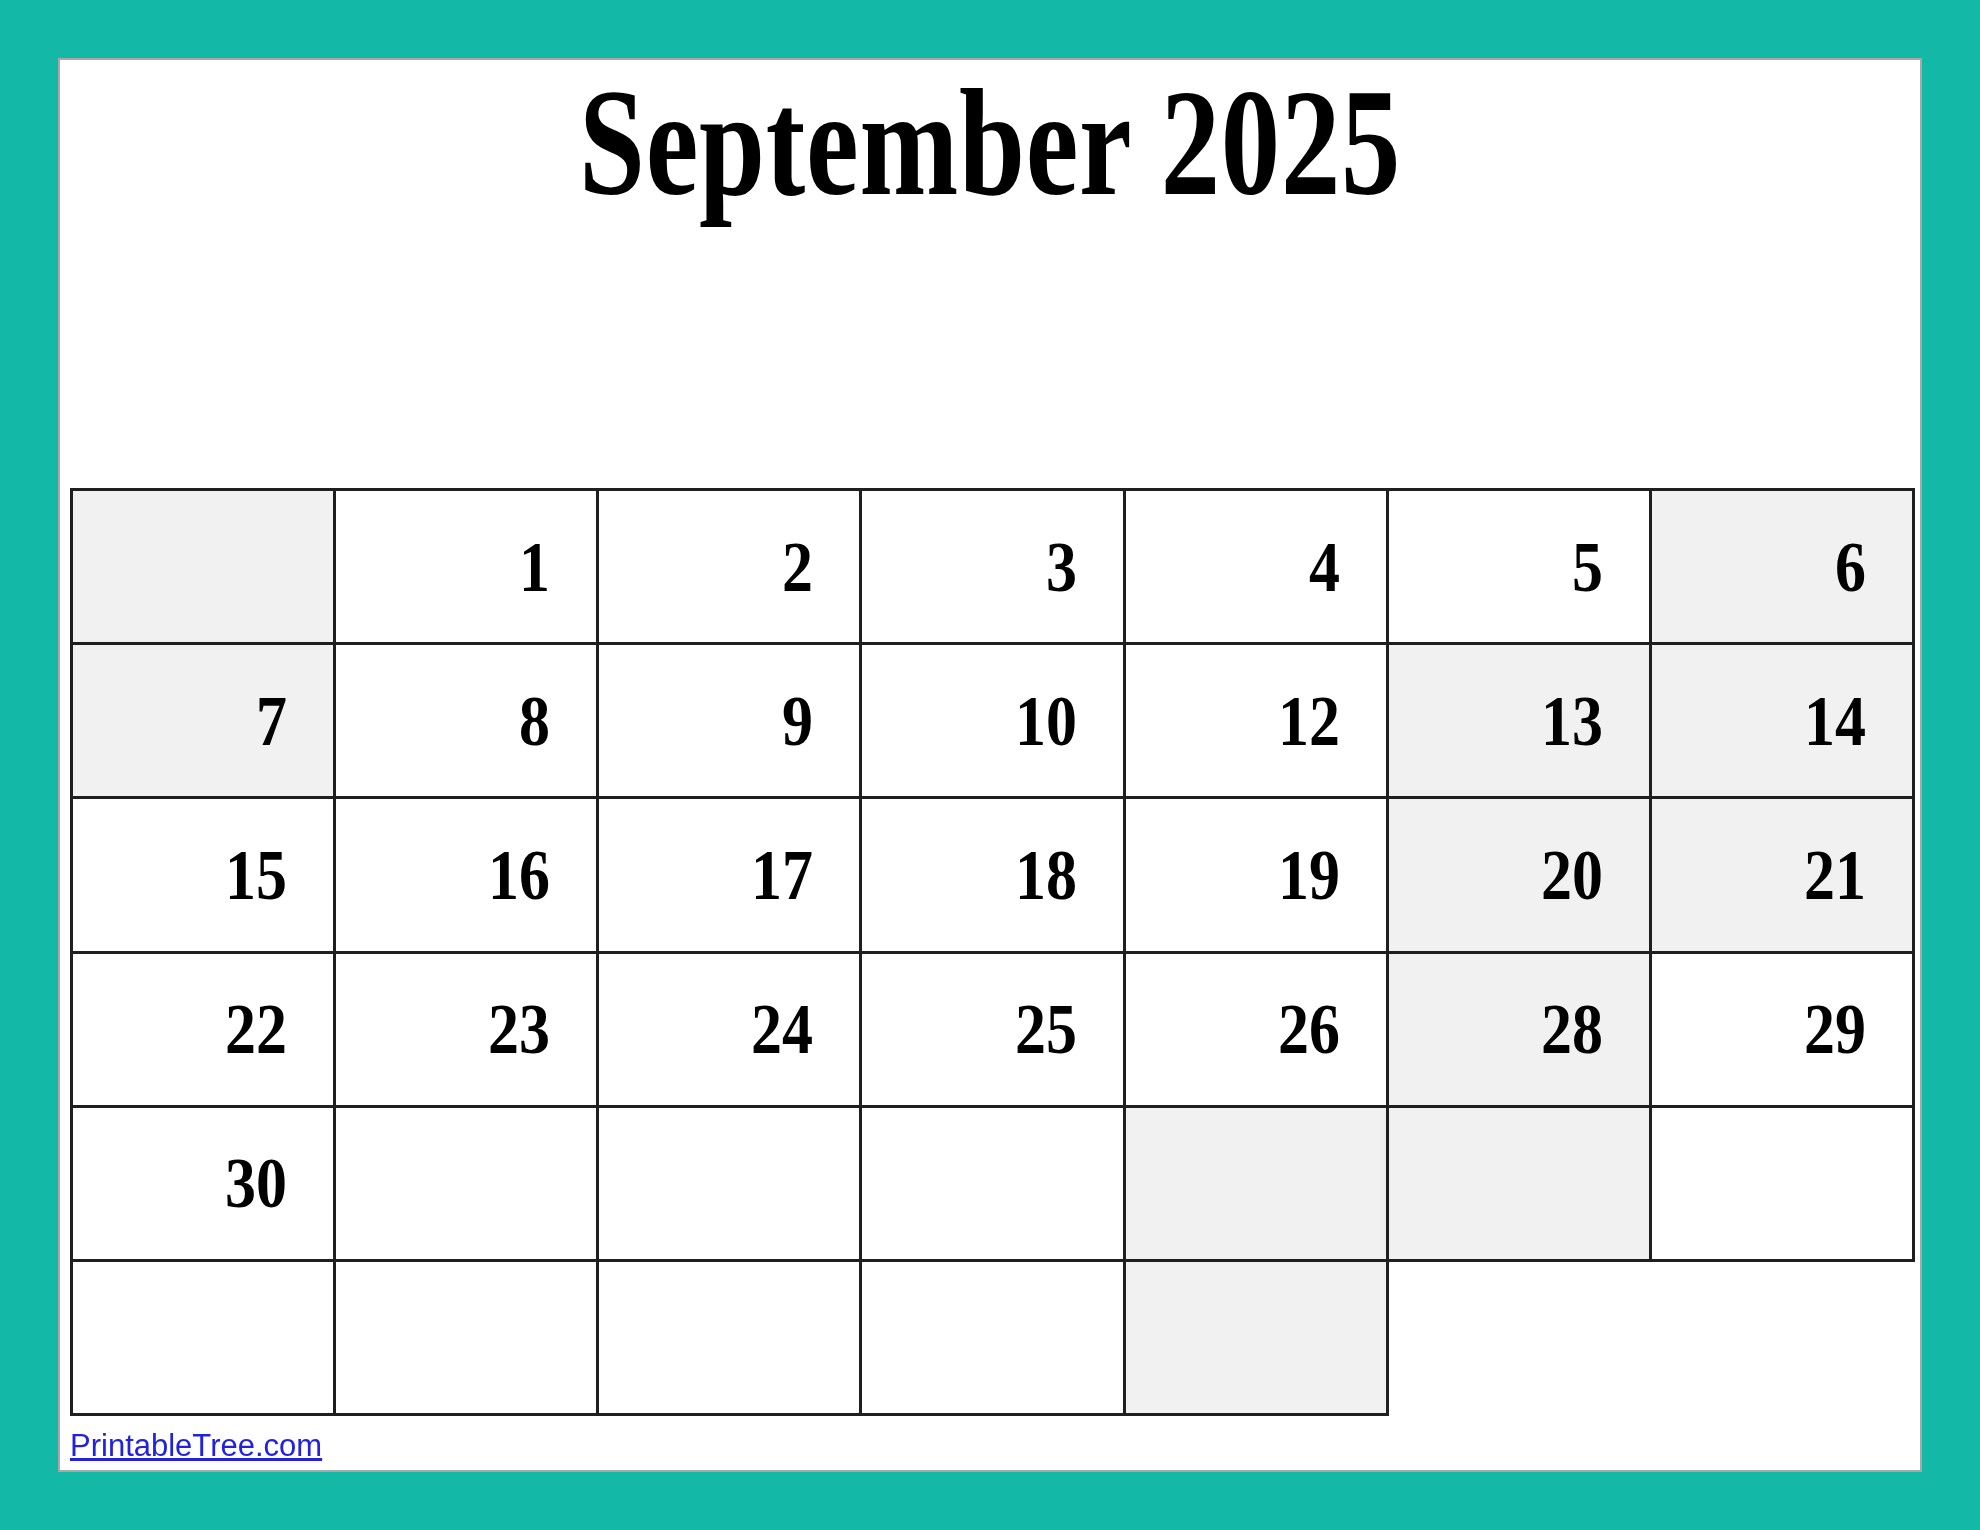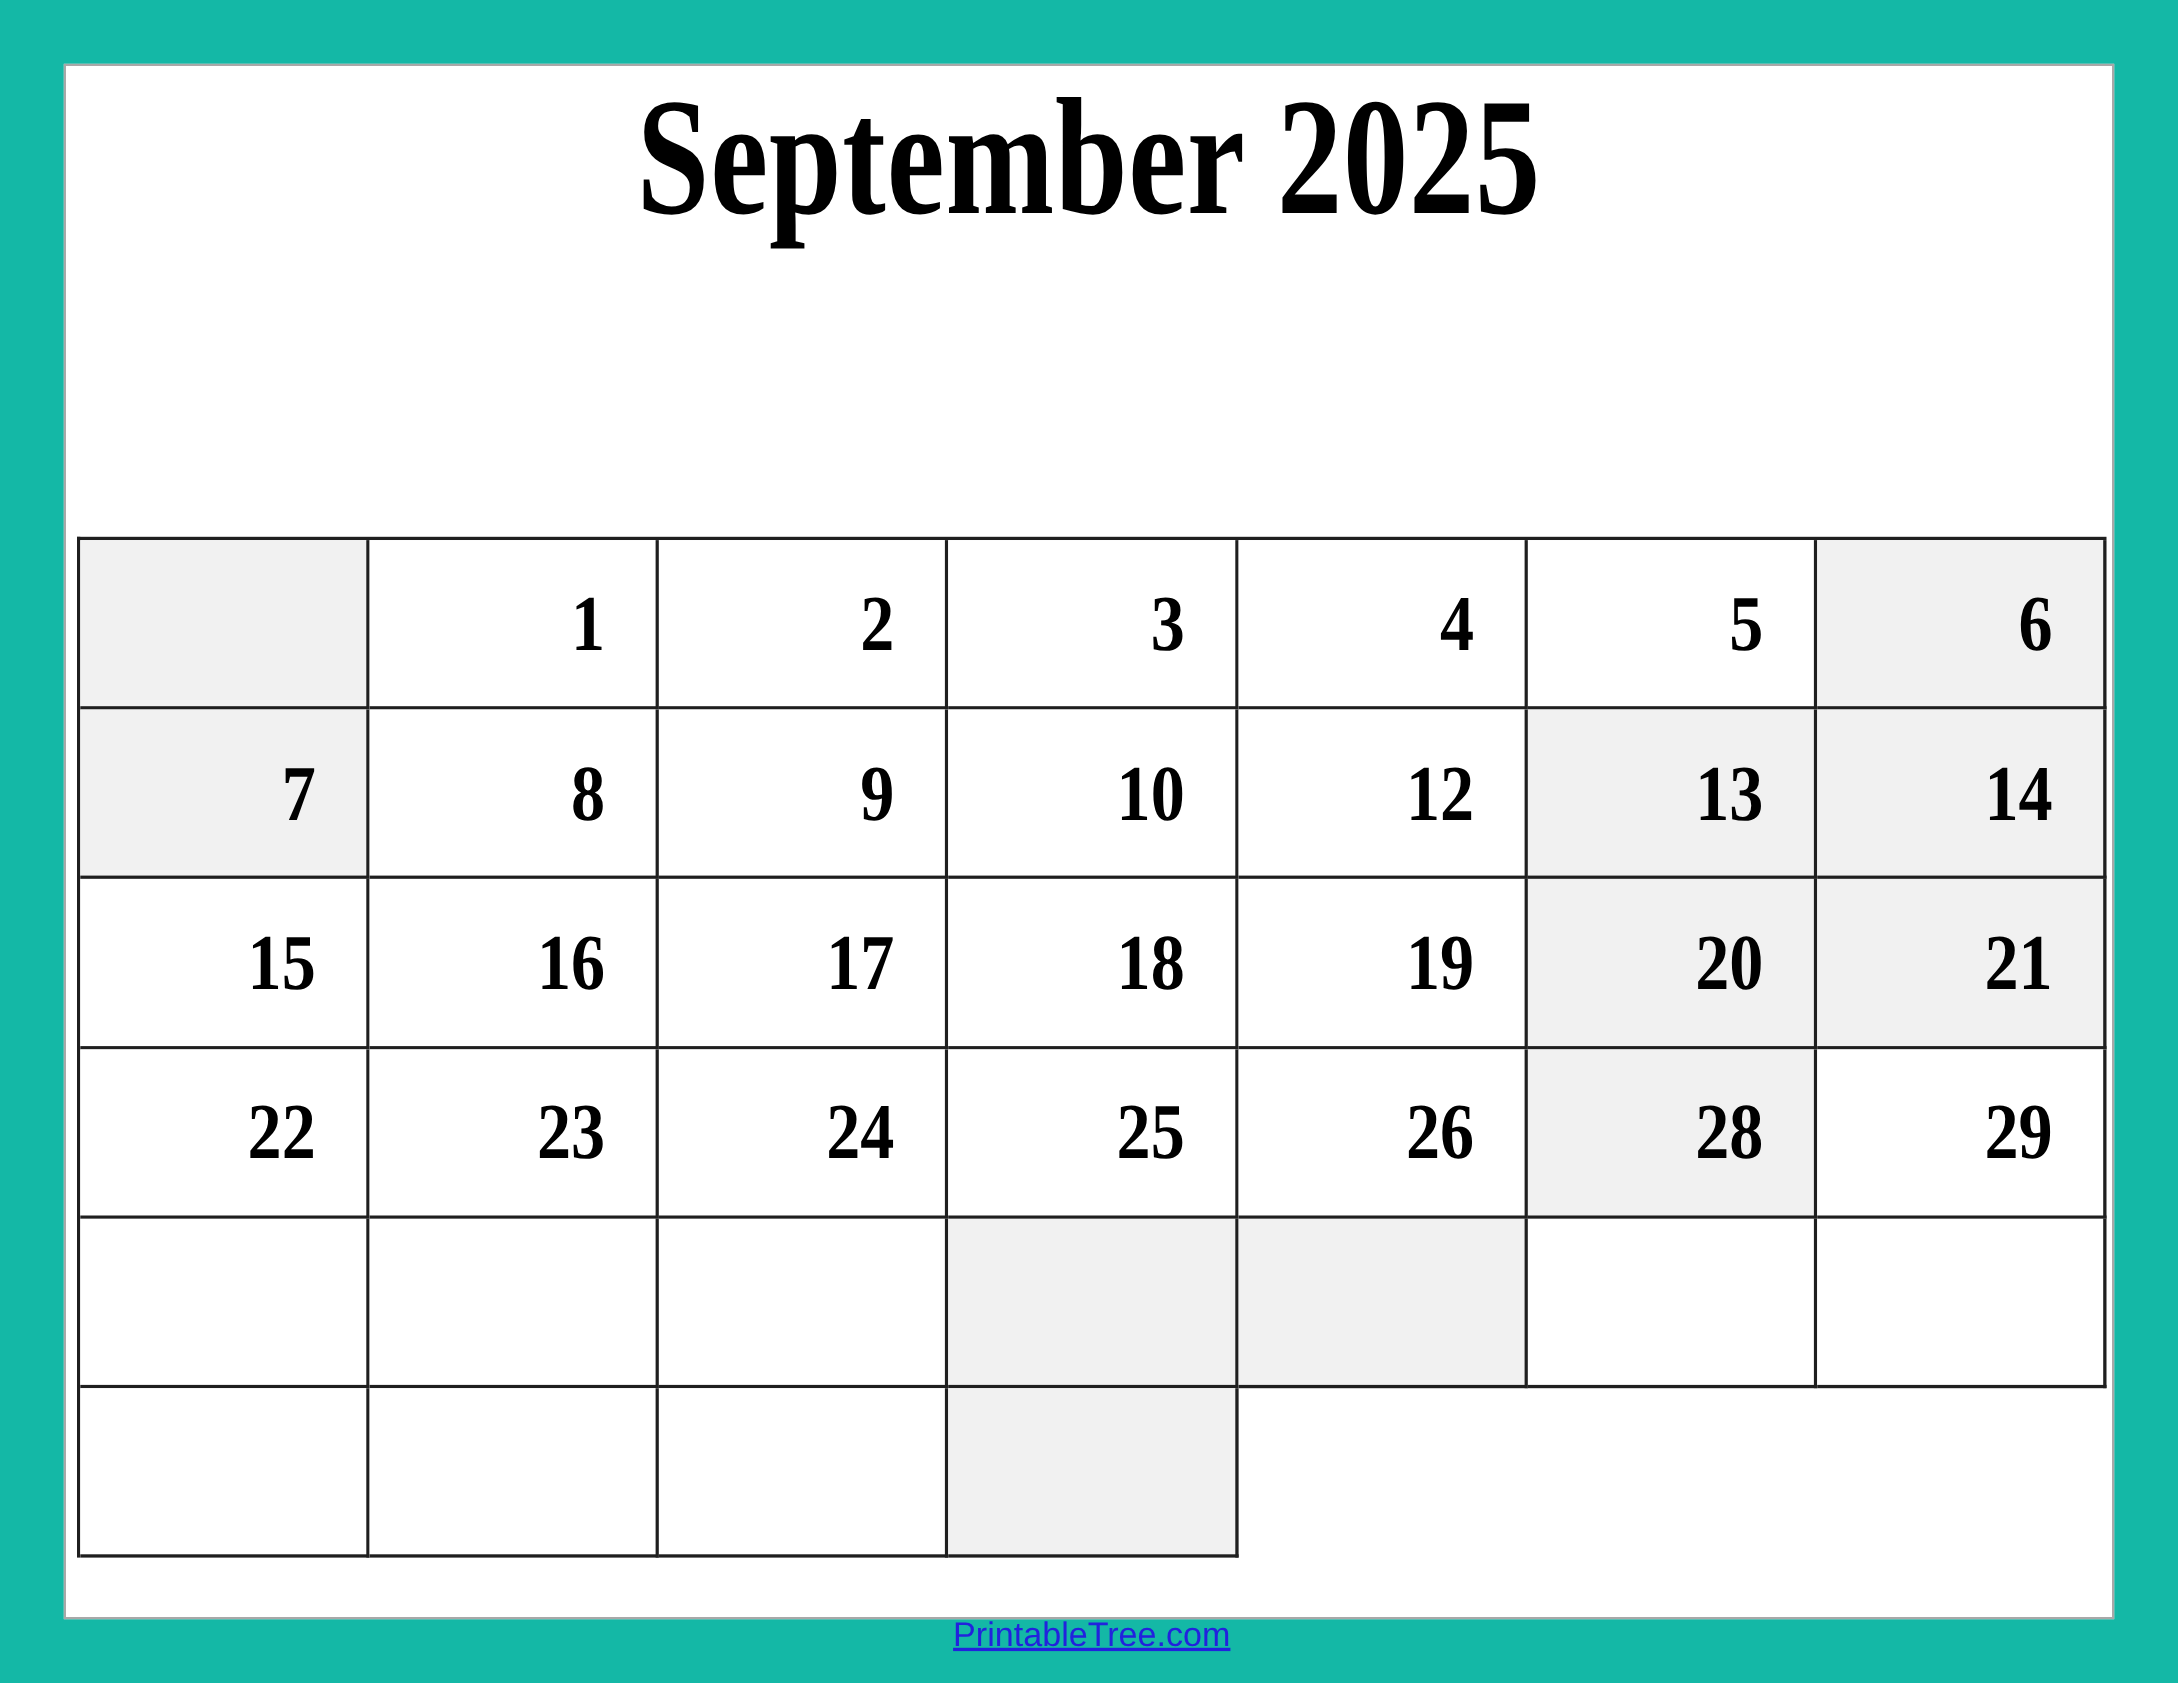--- a/index.html
+++ b/index.html
@@ -121,22 +121,21 @@
     transform: scaleX(0.86);
     transform-origin: right center;
   }
 
   
   #footer {
     position: absolute;
     left: 70px;
     top: 1428px;
     width: 1845px;
-    text-align: center;
-    margin-top: 40px;
+    text-align: left;
   }
 
   #footer-link {
     font-family: "Liberation Sans", "DejaVu Sans", sans-serif;
     font-size: 31px;
     color: #2222dd;
     text-decoration: underline;
     cursor: pointer;
     white-space: nowrap;
   }
@@ -227,20 +226,23 @@
       </div>
       <div class="day-cell">
         <span class="day-number">26</span>
       </div>
       <div class="day-cell weekend">
         <span class="day-number">28</span>
       </div>
       <div class="day-cell">
         <span class="day-number">29</span>
       </div>
+      <div class="day-cell">
+        <span class="day-number">30</span>
+      </div>
       <div class="day-cell empty"></div>
       <div class="day-cell empty"></div>
       <div class="day-cell empty"></div>
       <div class="day-cell weekend empty"></div>
       <div class="day-cell weekend empty"></div>
       <div class="day-cell empty"></div>
       <div class="day-cell empty"></div>
       <div class="day-cell empty"></div>
       <div class="day-cell empty"></div>
       <div class="day-cell empty"></div>

